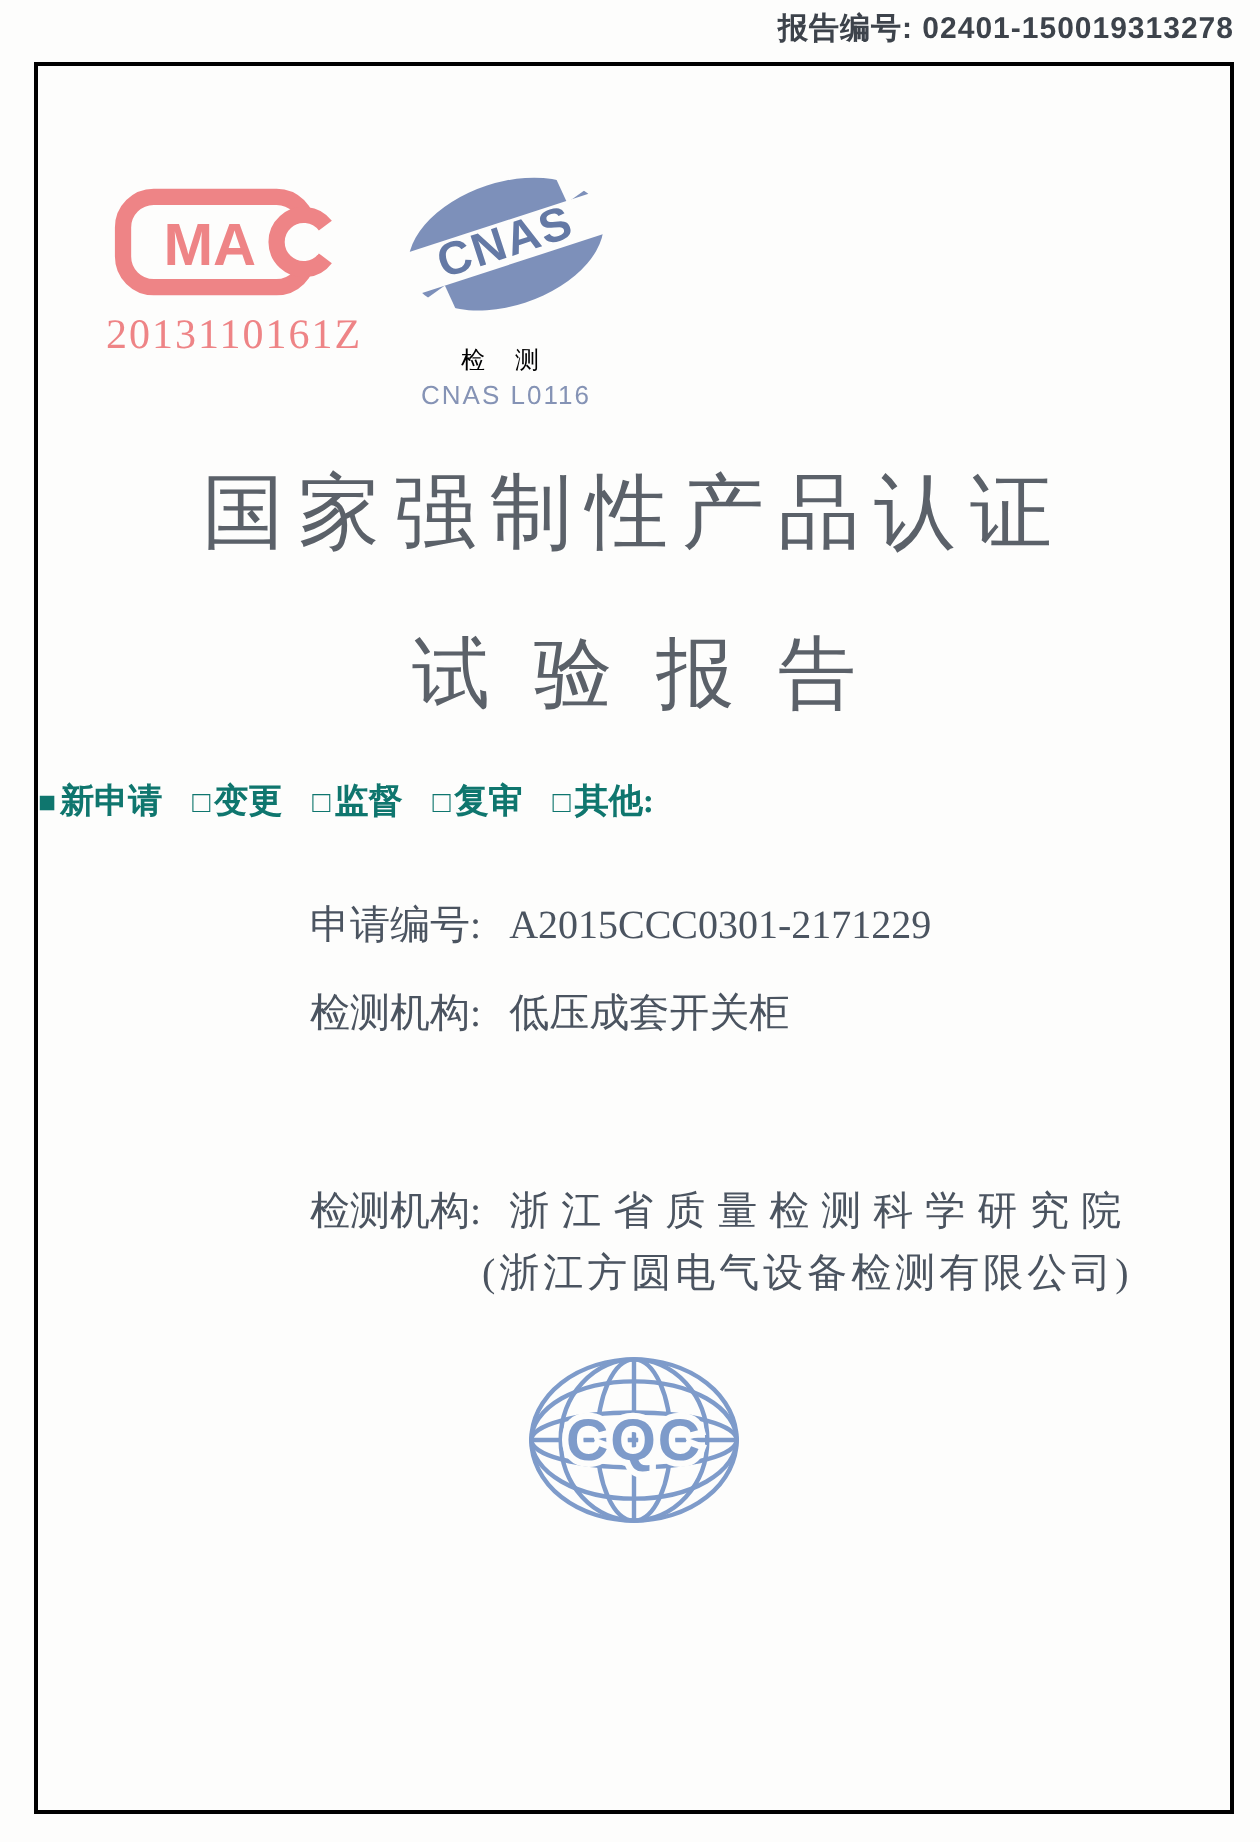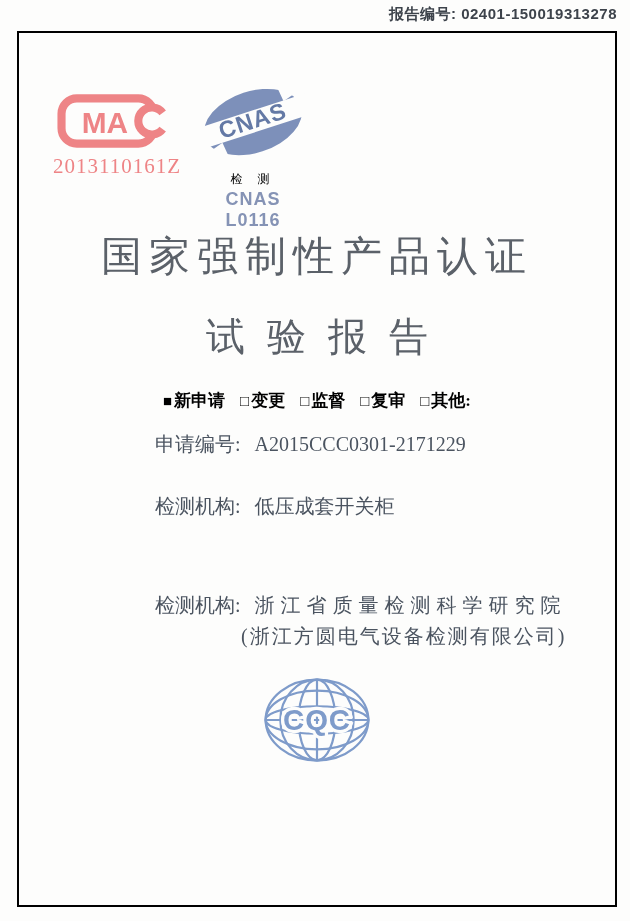--- a/index.html
+++ b/index.html
@@ -19,43 +19,43 @@
     border:2px solid #000000;background:#fdfdfc;
   }
   
   .cma{position:absolute;left:34px;top:60px;width:120px;text-align:center;}
   .cma .cert-no{
     margin-top:1px;font-size:21px;color:#ee8486;letter-spacing:1px;
     font-family:"Liberation Serif",serif;
   }
   .cnas{position:absolute;left:176px;top:48px;width:116px;text-align:center;}
   .cnas .cap-cn{font-size:12px;color:#000000;letter-spacing:6px;margin-top:2px;}
-  .cnas .cap-code{font-size:18px;color:#8593b5;letter-spacing:1px;margin-top:1px;
-    font-family:"Liberation Sans",sans-serif;font-weight:700;}
+  .cnas .cap-code{font-size:13px;color:#8593b5;letter-spacing:1px;margin-top:1px;
+    font-family:"Liberation Sans",sans-serif;font-weight:400;}
   
   .title1{
     position:absolute;top:196px;left:0;width:100%;text-align:center;
     font-size:41px;letter-spacing:7px;color:#5b6169;font-weight:500;
   }
   .title2{
     position:absolute;top:277px;left:0;width:100%;text-align:center;
     font-size:39px;letter-spacing:22px;color:#5b6169;font-weight:500;text-indent:22px;
   }
   
   .check-row{
     position:absolute;top:356px;left:0;width:100%;
-    display:flex;justify-content:center;gap:15px;
-    font-size:17px;font-weight:600;color:#000000;
+    display:flex;justify-content:flex-start;gap:15px;
+    font-size:17px;font-weight:600;color:#0f766e;
   }
   .check-item{white-space:nowrap;}
   .check-item .mark{margin-right:2px;font-size:15px;}
   
   .field{position:absolute;left:136px;font-size:20px;color:#4b5460;white-space:nowrap;}
   .field .label{font-weight:500;margin-right:14px;}
-  .f1{top:398px;text-align:center;}
+  .f1{top:416px;text-align:center;}
   .f2{top:460px;}
   .f3{top:509px;}
   .f4{top:559px;}
   .f4 .value{letter-spacing:6px;}
   .f4b{top:590px;left:222px;letter-spacing:2px;}
   
   .cqc{position:absolute;top:641px;left:50%;transform:translateX(-50%);}
   svg text{font-family:"Liberation Sans","DejaVu Sans",sans-serif;}
 </style>
 </head>

